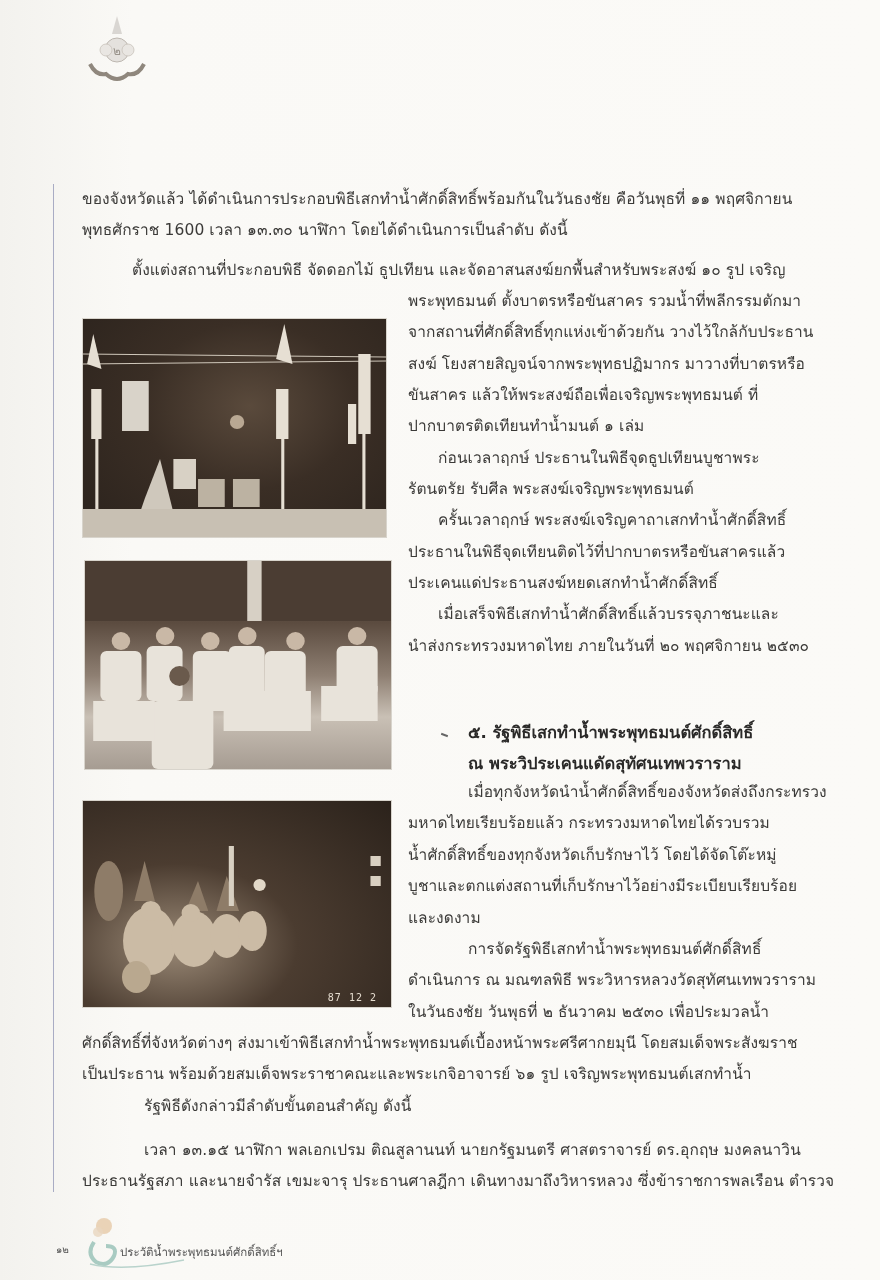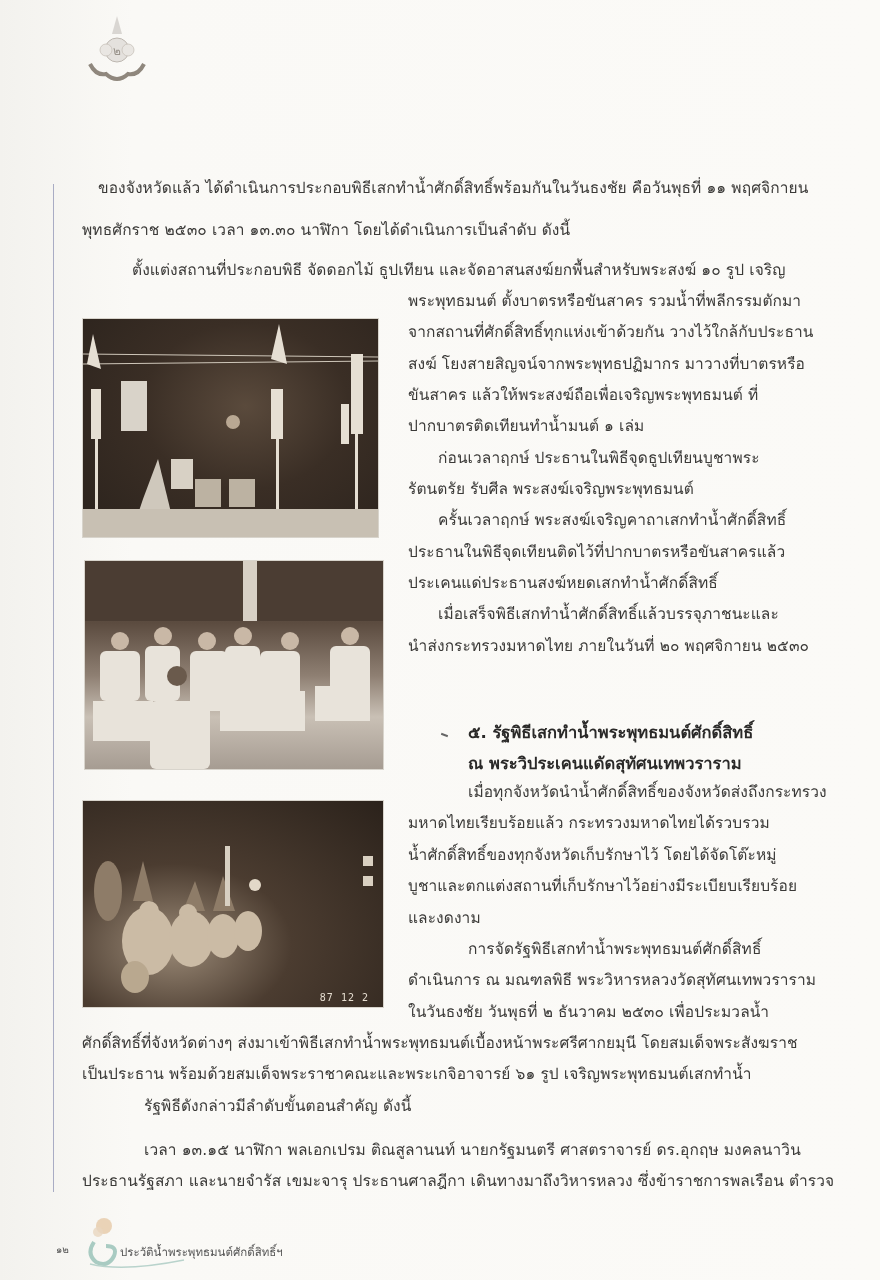--- a/index.html
+++ b/index.html
@@ -11,21 +11,21 @@
   }
   .page { position:absolute; inset:0; background:linear-gradient(90deg,#f3f2ee 0%,#faf9f6 15%,#fbfaf7 100%); }
   .emblem { position:absolute; left:86px; top:14px; width:62px; height:74px; }
   .margin-rule { position:absolute; left:53px; top:184px; width:1px; height:1008px; background:#a9acc4; }
 
   .line { position:absolute; font-size:15.5px; white-space:nowrap; line-height:20px; letter-spacing:0.1px; }
   .full { left:82px; width:748px; }
   .right { left:408px; width:420px; }
   .heading { position:absolute; font-size:16.5px; font-weight:bold; white-space:nowrap; color:#2a2928; }
 
-  .photo { position:absolute; overflow:hidden; border:1px solid #d8d4cc; }
+  .photo { position:absolute; overflow:hidden; border:1px solid #d8d4cc;padding-left:8px; }
   .p1 { left:82px; top:318px; width:295px; height:218px; background:
     radial-gradient(ellipse at 55% 40%, #5a4a3c 0%, #3a2e25 45%, #2a221c 100%); }
   .p2 { left:84px; top:560px; width:298px; height:208px; background:
     linear-gradient(180deg,#4a3d33 0%,#5c4c40 30%,#8e7f72 55%,#c9c0b5 75%,#a69c92 100%); }
   .p3 { left:82px; top:800px; width:300px; height:206px; background:
     radial-gradient(ellipse at 30% 70%, #9b8a77 0%, #4b3c30 40%, #2b221b 100%); }
   .photo svg { position:absolute; inset:0; width:100%; height:100%; }
   .stamp { position:absolute; right:14px; bottom:4px; font-family:"DejaVu Sans Mono", monospace; font-size:10px; color:#e6ddd0; letter-spacing:1px; }
 
   .footer-num { position:absolute; left:56px; top:1242px; font-size:10px; color:#555; }
@@ -42,22 +42,22 @@
     <path d="M31 2 L36 20 L26 20 Z" fill="#d9d6d2"></path>
     <circle cx="31" cy="36" r="12" fill="#e4e1dd" stroke="#bdb7b0" stroke-width="1"></circle>
     <circle cx="20" cy="36" r="6" fill="#e9e6e2" stroke="#c8c2ba" stroke-width="0.8"></circle>
     <circle cx="42" cy="36" r="6" fill="#e9e6e2" stroke="#c8c2ba" stroke-width="0.8"></circle>
     <text x="31" y="41" text-anchor="middle" font-size="12" fill="#9a948c" font-family="DejaVu Sans, sans-serif">๒</text>
     <path d="M4 50 Q10 62 20 60 Q31 70 42 60 Q52 62 58 50" fill="none" stroke="#8f877d" stroke-width="4"></path>
   </svg>
 
   <div class="margin-rule"></div>
 
-  <div class="line full" style="top:178px;margin-left:16px;">ของจังหวัดแล้ว ได้ดำเนินการประกอบพิธีเสกทำน้ำศักดิ์สิทธิ์พร้อมกันในวันธงชัย คือวันพุธที่ ๑๑ พฤศจิกายน</div>
-  <div class="line full" style="top:220px;">พุทธศักราช ๒๕๓๐ เวลา ๑๓.๓๐ นาฬิกา โดยได้ดำเนินการเป็นลำดับ ดังนี้</div>
+  <div class="line full" style="top:189px;">ของจังหวัดแล้ว ได้ดำเนินการประกอบพิธีเสกทำน้ำศักดิ์สิทธิ์พร้อมกันในวันธงชัย คือวันพุธที่ ๑๑ พฤศจิกายน</div>
+  <div class="line full" style="top:220px;">พุทธศักราช 1600 เวลา ๑๓.๓๐ นาฬิกา โดยได้ดำเนินการเป็นลำดับ ดังนี้</div>
   <div class="line" style="left:132px; top:260px;">ตั้งแต่งสถานที่ประกอบพิธี จัดดอกไม้ ธูปเทียน และจัดอาสนสงฆ์ยกพื้นสำหรับพระสงฆ์ ๑๐ รูป เจริญ</div>
 
   <div class="line right" style="top:291px;">พระพุทธมนต์ ตั้งบาตรหรือขันสาคร  รวมน้ำที่พลีกรรมตักมา</div>
   <div class="line right" style="top:322px;">จากสถานที่ศักดิ์สิทธิ์ทุกแห่งเข้าด้วยกัน วางไว้ใกล้กับประธาน</div>
   <div class="line right" style="top:354px;">สงฆ์ โยงสายสิญจน์จากพระพุทธปฏิมากร มาวางที่บาตรหรือ</div>
   <div class="line right" style="top:385px;">ขันสาคร  แล้วให้พระสงฆ์ถือเพื่อเจริญพระพุทธมนต์  ที่</div>
   <div class="line right" style="top:416px;">ปากบาตรติดเทียนทำน้ำมนต์ ๑ เล่ม</div>
   <div class="line" style="left:438px; top:448px;">ก่อนเวลาฤกษ์  ประธานในพิธีจุดธูปเทียนบูชาพระ</div>
   <div class="line right" style="top:479px;">รัตนตรัย รับศีล พระสงฆ์เจริญพระพุทธมนต์</div>
   <div class="line" style="left:438px; top:510px;">ครั้นเวลาฤกษ์ พระสงฆ์เจริญคาถาเสกทำน้ำศักดิ์สิทธิ์</div>

